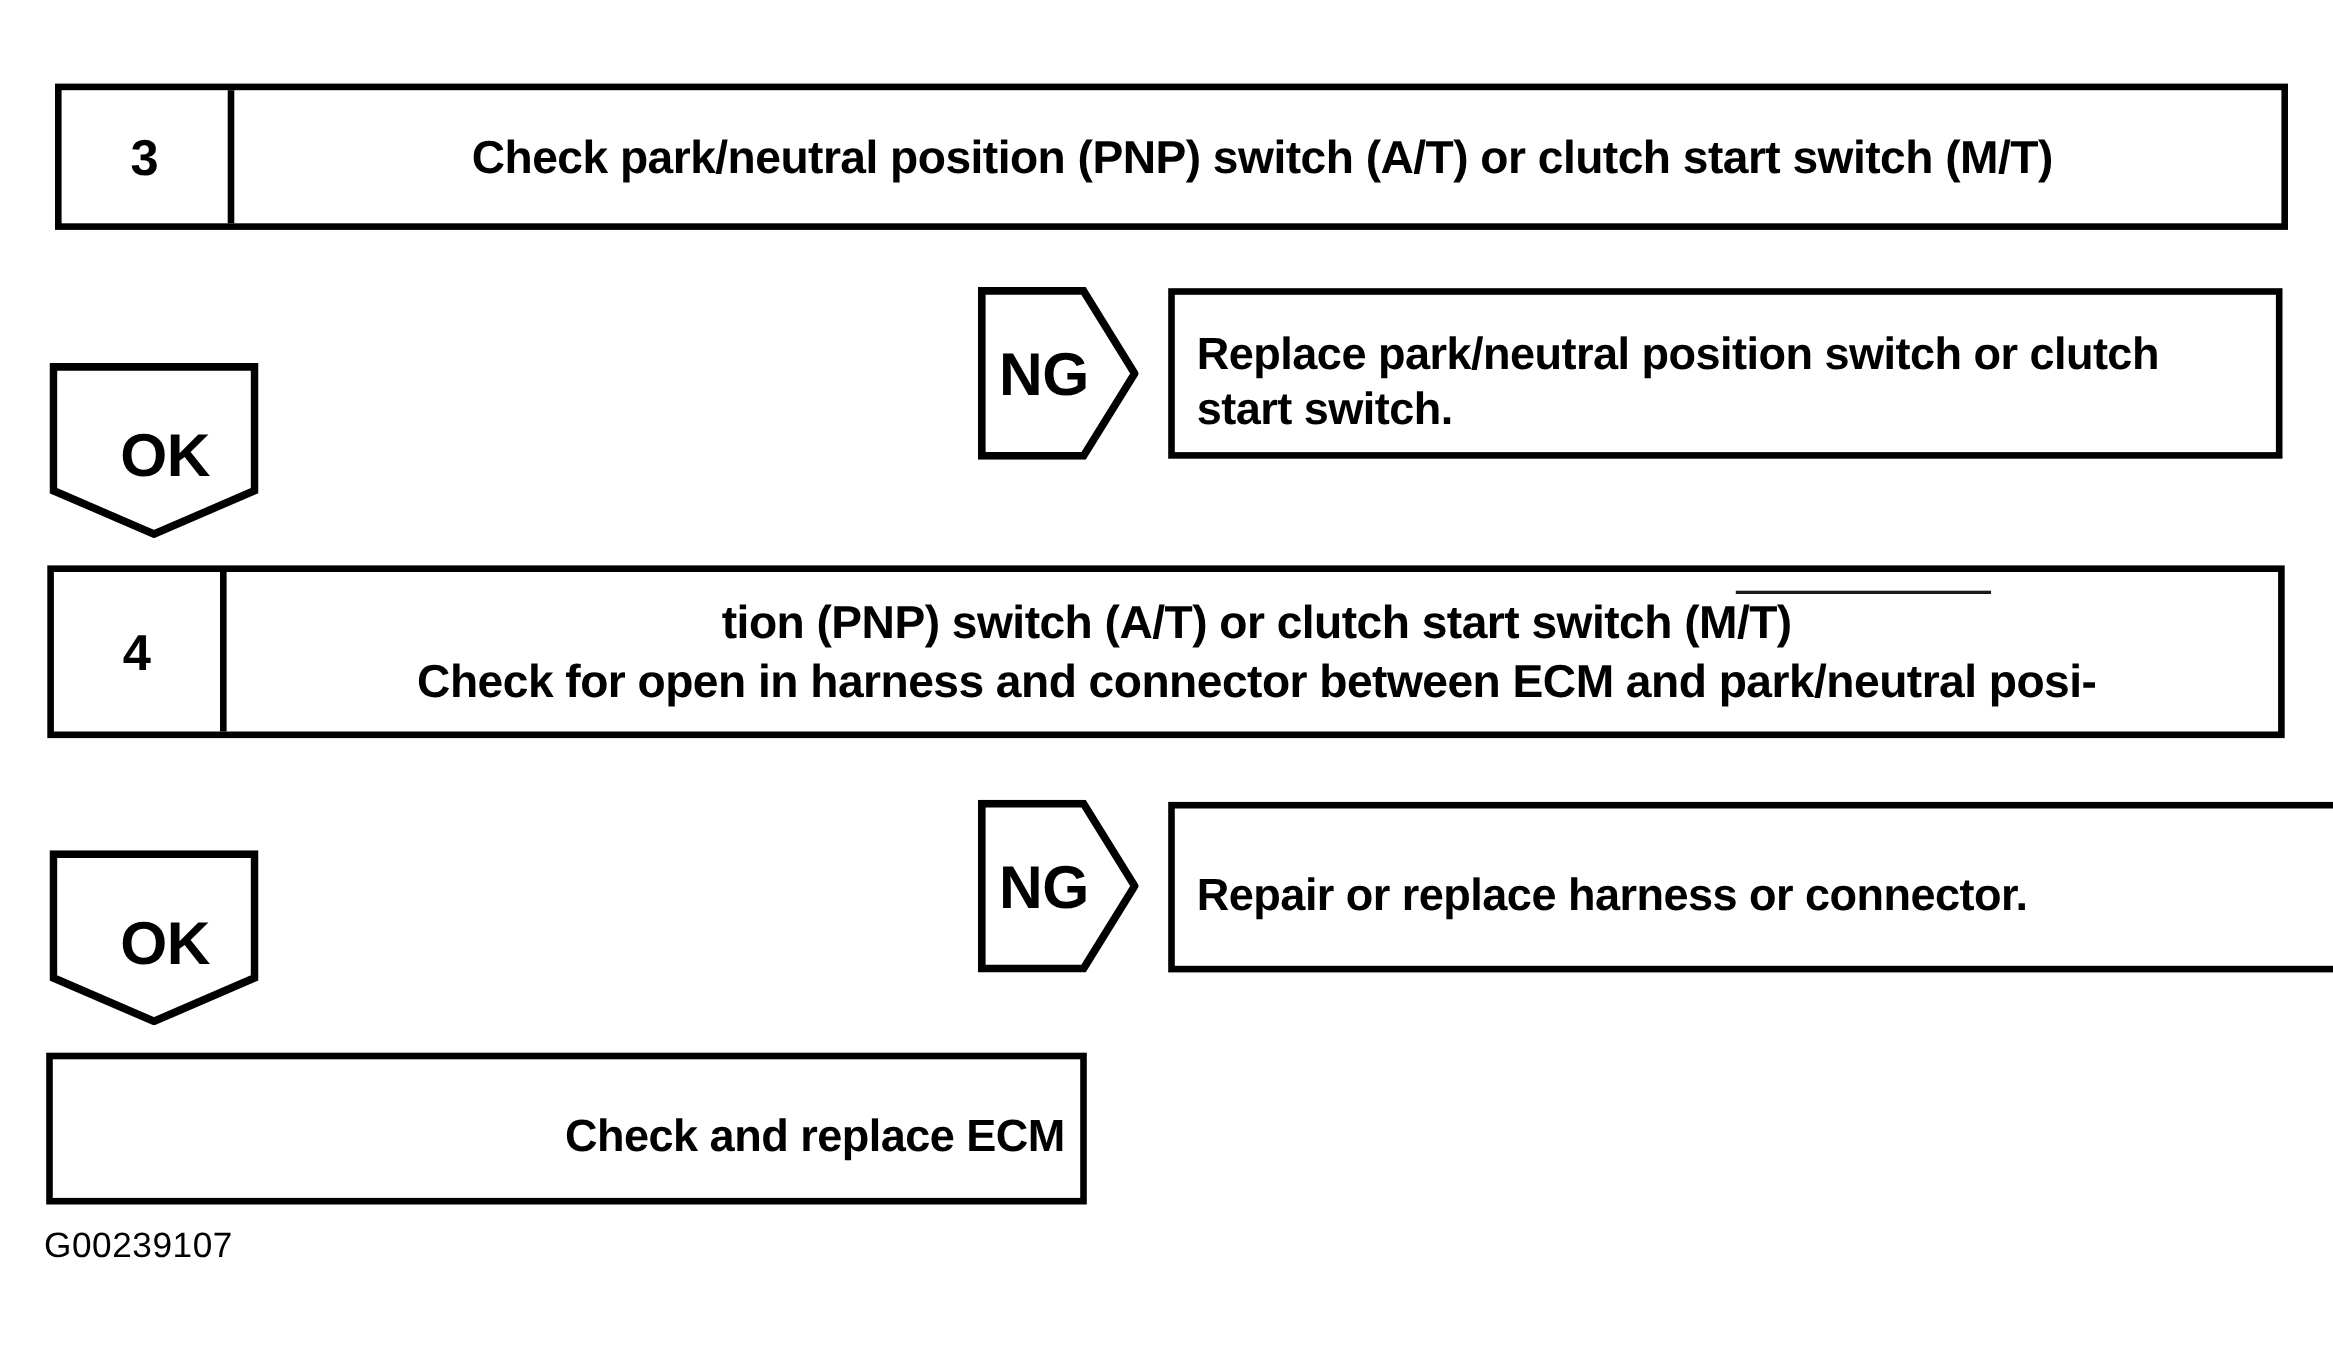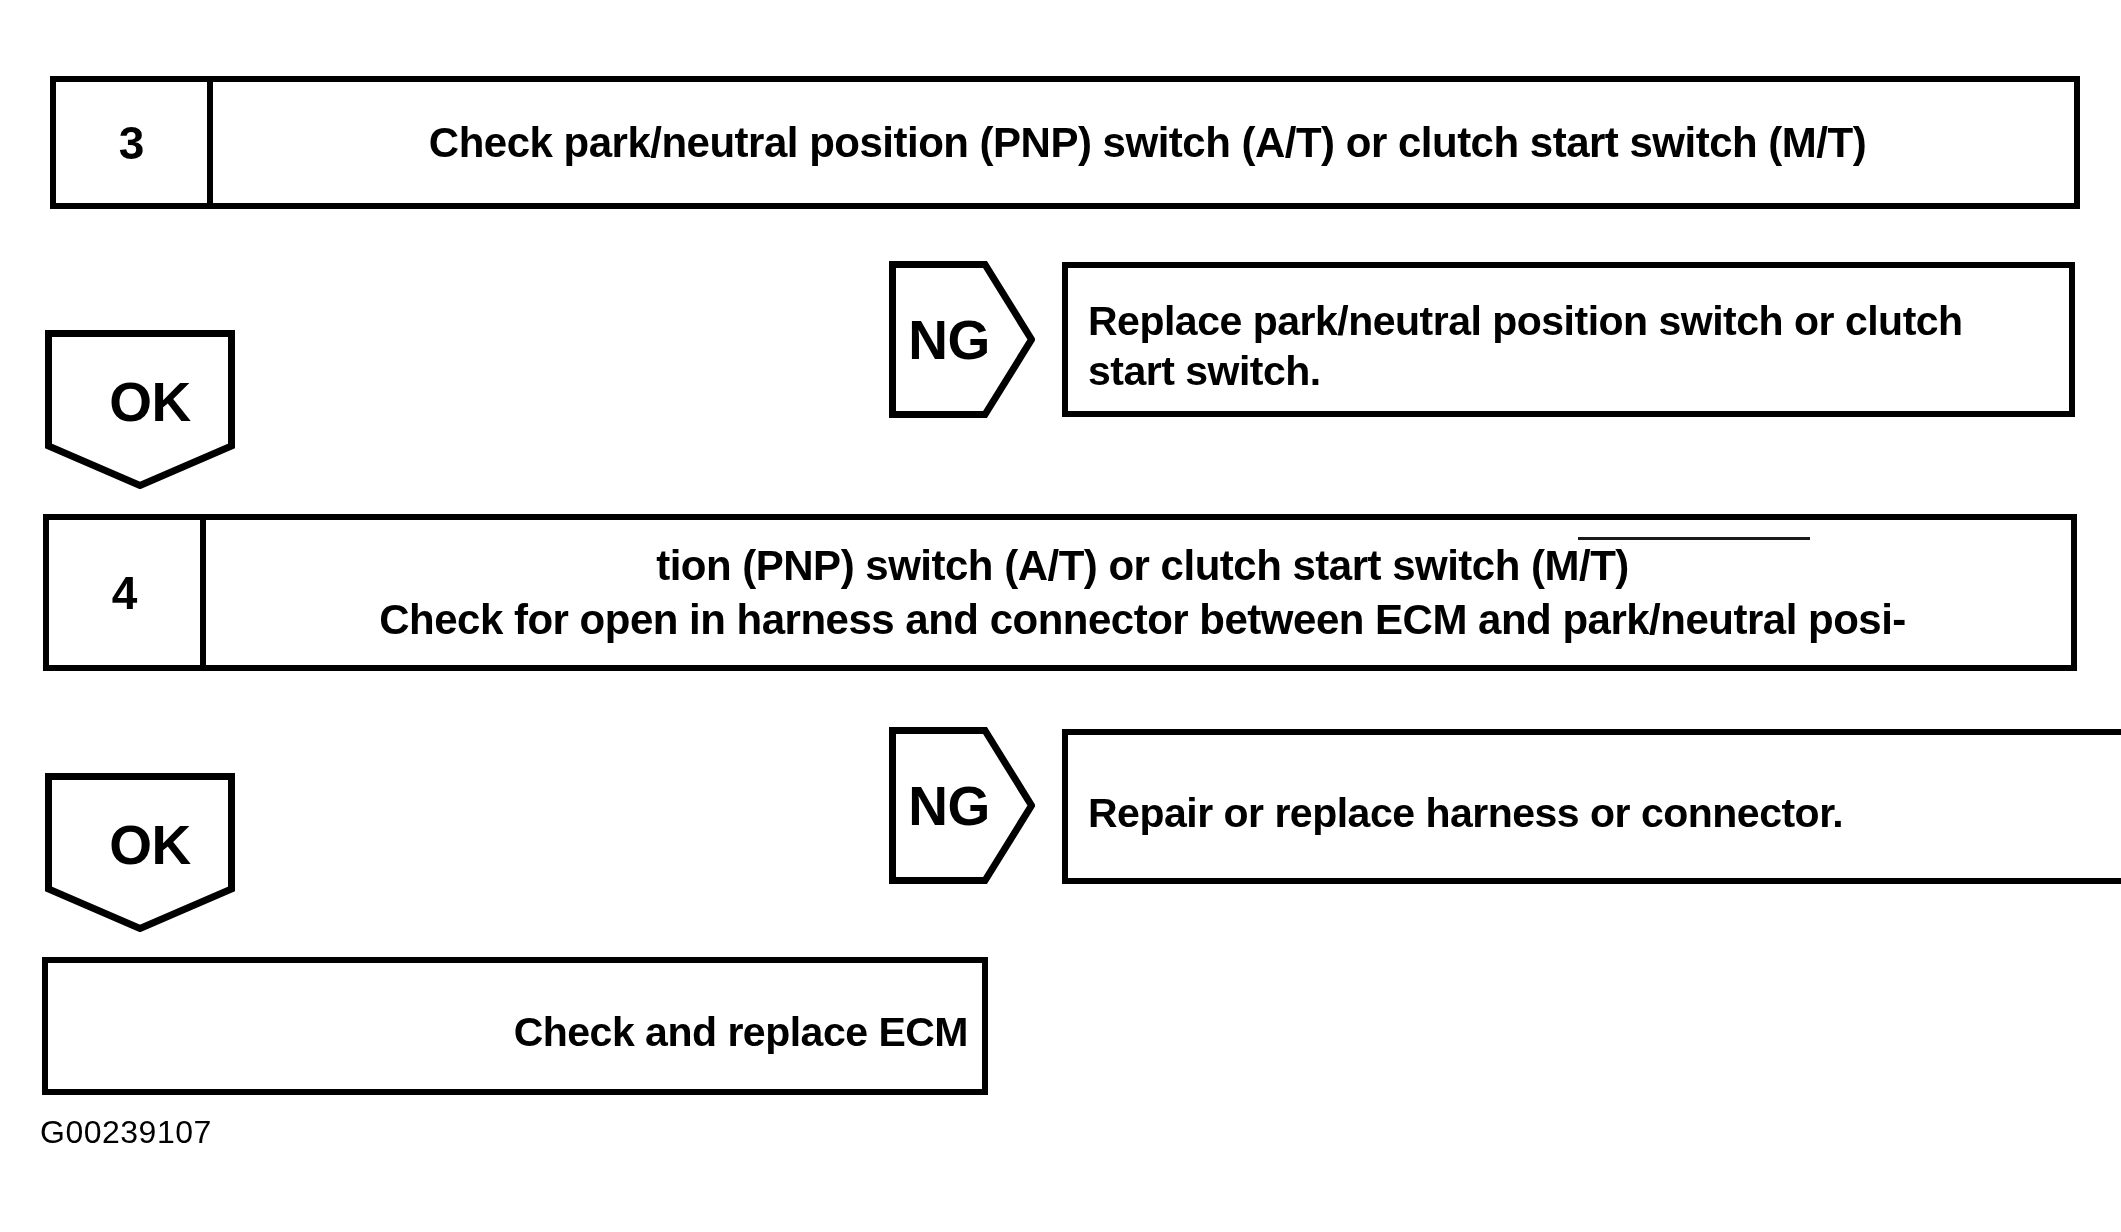--- a/index.html
+++ b/index.html
@@ -65,21 +65,21 @@
   .pent .lbl {
     position: absolute;
     display: flex;
     align-items: center;
     justify-content: center;
     font-size: 55px;
     font-weight: bold;
     letter-spacing: -0.5px;
   }
   .ng-lbl { left: 0; top: 0; width: 120px; height: 157px; }
-  .ok-lbl { left: 0; top: 24px; width: 210px; height: 96px; }
+  .ok-lbl { left: 0; top: 36px; width: 210px; height: 96px; }
   .figure-id {
     position: absolute;
     left: 40px;
     top: 1114px;
     font-size: 32px;
     font-weight: normal;
     letter-spacing: 0.5px;
   }
   .artifact {
     position: absolute;

